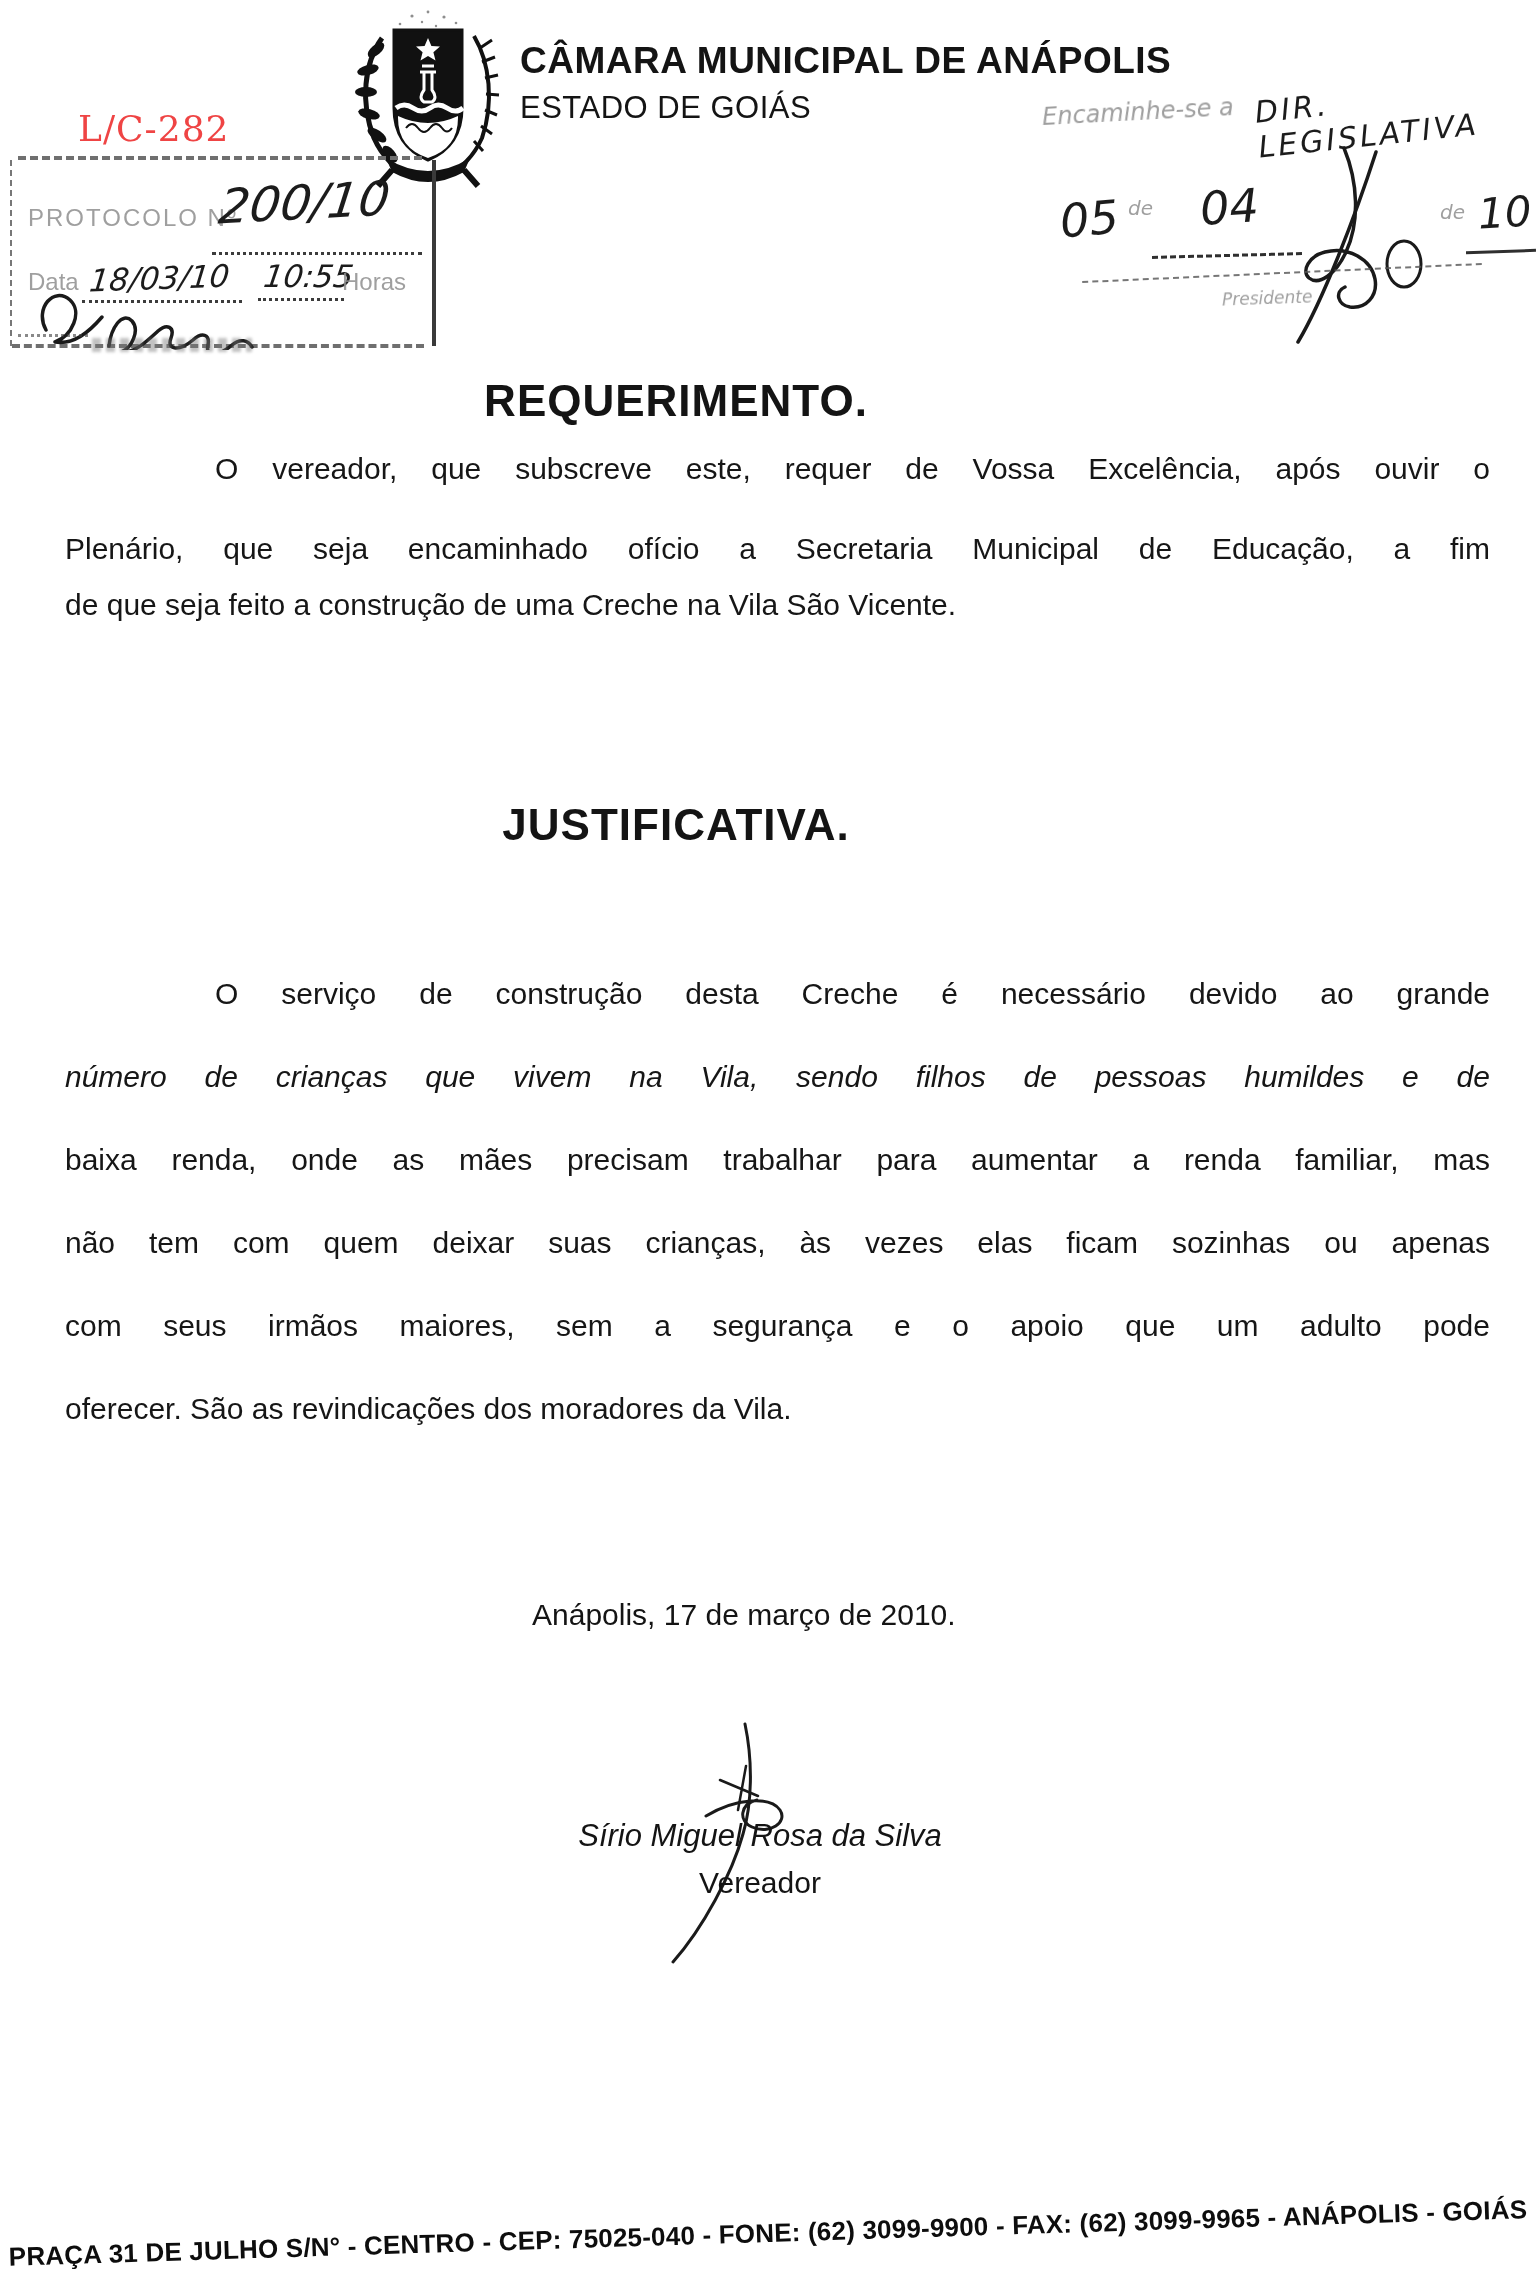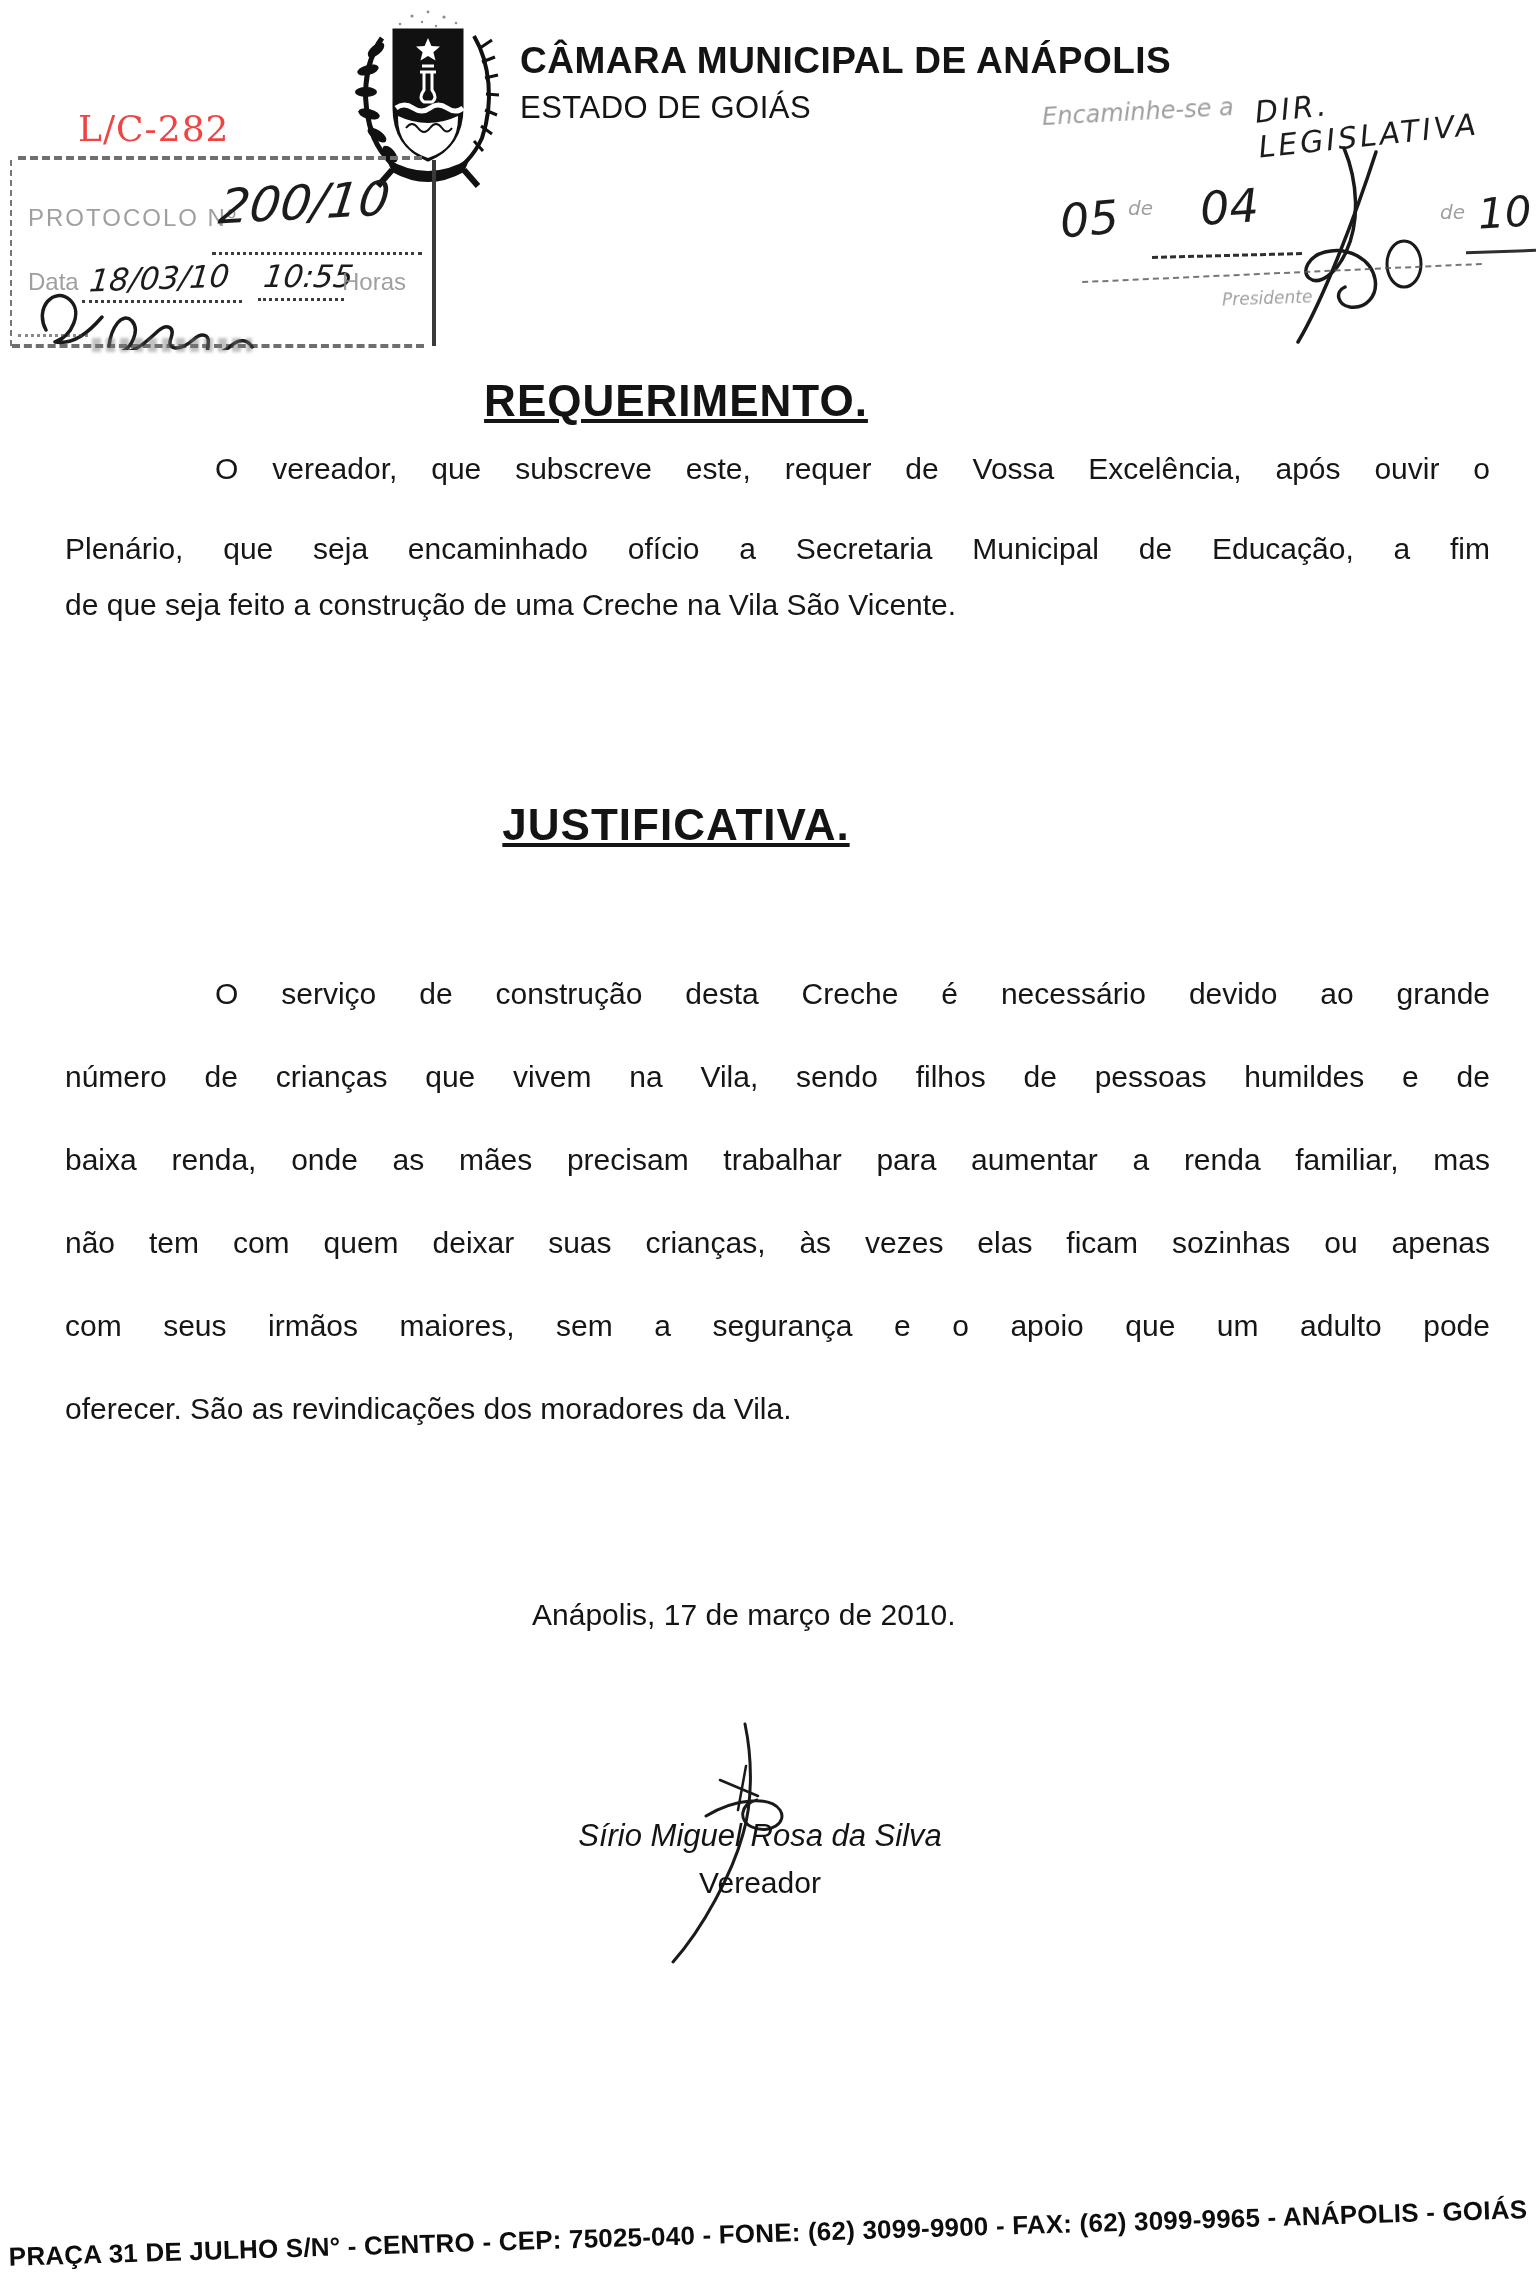--- a/index.html
+++ b/index.html
@@ -3,21 +3,21 @@
 <meta charset="utf-8">
 <style>
   html,body{margin:0;padding:0;background:#e8e8e8;}
   .page{position:relative;width:1536px;height:2281px;background:#ffffff;overflow:hidden;
         font-family:"Liberation Sans", sans-serif;color:#141414;}
   .abs{position:absolute;}
   
   .org-name{font-size:37px;font-weight:bold;letter-spacing:.5px;}
   .org-sub{font-size:31px;letter-spacing:.5px;}
   .lc{font-family:"DejaVu Serif", serif;font-size:36px;letter-spacing:1px;color:#ef4444;}
-  .doc-title{left:0;width:1352px;text-align:center;font-size:44px;font-weight:bold;letter-spacing:1px;text-decoration:underline;}
+  .doc-title{left:0;width:1352px;text-align:center;font-size:44px;font-weight:bold;letter-spacing:1px;}
   .line{left:65px;width:1425px;font-size:30px;line-height:38px;color:#161616;
         text-align:justify;text-align-last:justify;}
   .line.indent{text-indent:150px;}
   .line.last{text-align:left;text-align-last:left;}
   .dateline{font-size:30px;}
   .sig-name{left:400px;width:720px;text-align:center;font-size:31px;font-style:italic;}
   .sig-role{left:400px;width:720px;text-align:center;font-size:30px;}
   .footer{left:50%;transform:translateX(-50%) rotate(-1.8deg);transform-origin:center;
           white-space:nowrap;font-size:26px;font-weight:bold;letter-spacing:.2px;color:#0d0d0d;}
   
@@ -134,21 +134,21 @@
 
   <div class="abs doc-title" style="top:376px;">REQUERIMENTO.</div>
 
   <div class="abs line indent" style="top:450px;">O vereador, que subscreve este, requer de Vossa Excelência, após ouvir o</div>
   <div class="abs line" style="top:530px;">Plenário, que seja encaminhado ofício a Secretaria Municipal de Educação, a fim</div>
   <div class="abs line last" style="top:586px;">de que seja feito a construção de uma Creche na Vila São Vicente.</div>
 
   <div class="abs doc-title" style="top:800px;">JUSTIFICATIVA.</div>
 
   <div class="abs line indent" style="top:975px;">O serviço de construção desta Creche é necessário devido ao grande</div>
-  <div class="abs line" style="top:1058px;">número de crianças que vivem na Vila, sendo filhos de pessoas humildes e de</div>
+  <div class="abs line" style="top:1058px;font-style:italic;">número de crianças que vivem na Vila, sendo filhos de pessoas humildes e de</div>
   <div class="abs line" style="top:1141px;">baixa renda, onde as mães precisam trabalhar para aumentar a renda familiar, mas</div>
   <div class="abs line" style="top:1224px;">não tem com quem deixar suas crianças, às vezes elas ficam sozinhas ou apenas</div>
   <div class="abs line" style="top:1307px;">com seus irmãos maiores, sem a segurança e o apoio que um adulto pode</div>
   <div class="abs line last" style="top:1390px;">oferecer. São as revindicações dos moradores da Vila.</div>
 
   <div class="abs dateline" style="left:532px;top:1598px;">Anápolis, 17 de março de 2010.</div>
 
   <svg class="abs ink" style="left:648px;top:1718px;" width="150" height="250" viewBox="0 0 150 250">
     <path d="M97,6 c8,38 7,80 -2,110 c-11,40 -40,94 -70,128" stroke-width="3"></path>
     <path d="M58,98 c30,-18 64,-20 74,-6 c8,12 -10,25 -28,17 c-14,-6 -12,-23 5,-27" stroke-width="3"></path>

